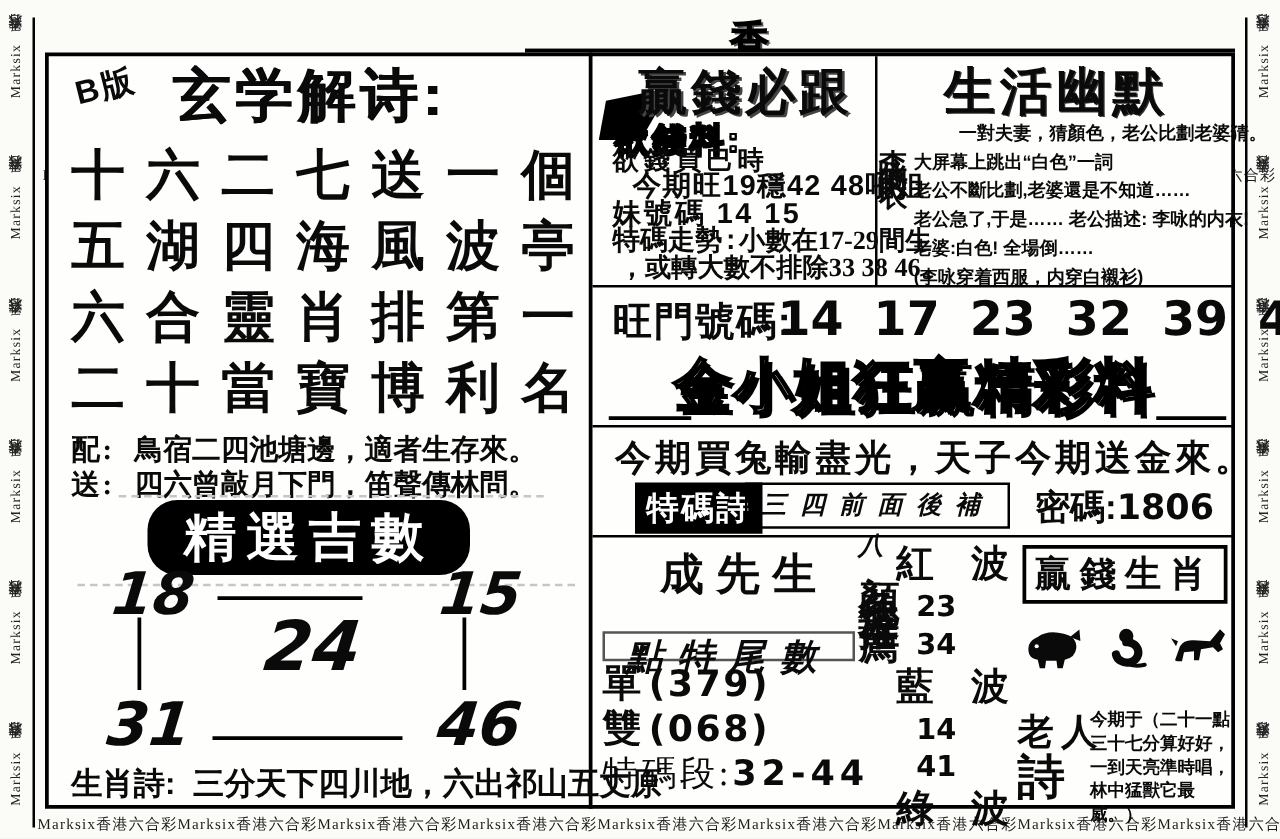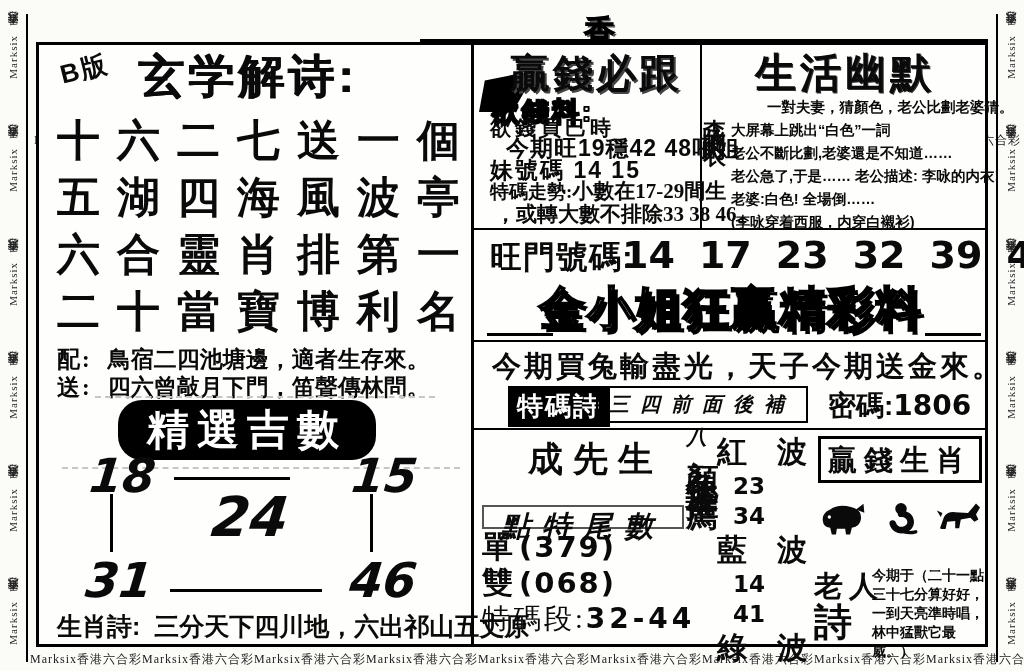--- a/index.html
+++ b/index.html
@@ -68,21 +68,21 @@
   
   .swoosh { left:479px; top:70px; width:58px; height:42px; background:#000; clip-path:polygon(0 100%,10% 25%,100% 0,58% 100%); }
   .win-title { left:510px; top:46px; font-family:"Liberation Sans",sans-serif; font-size:40px; font-weight:900; letter-spacing:3px; text-shadow:2px 2px 0 #444; }
   .want-label { left:492px; top:94px; font-family:"Liberation Sans",sans-serif; font-size:27px; font-weight:900; letter-spacing:3px;
     color:#fff; -webkit-text-stroke:1.5px #000;
     text-shadow:1px 1px 0 #000,-1px -1px 0 #000,1px -1px 0 #000,-1px 1px 0 #000; }
   .wf-line1 { left:490px; top:114px; font-size:21px; font-weight:700; letter-spacing:4px; }
   .wf-line2 { left:506px; top:133px; font-family:"Liberation Sans",sans-serif; font-size:23px; font-weight:800; letter-spacing:1px; }
   .wf-line3 { left:490px; top:155px; font-family:"Liberation Sans",sans-serif; font-size:23px; font-weight:800; letter-spacing:2px; }
   .wf-trend { left:490px; top:177px; white-space:nowrap; }
-  .wf-trend .t-label { font-family:Liberation Serif, serif; font-size:19px; font-weight:900; }
+  .wf-trend .t-label { font-family:Liberation Mono, monospace; font-size:22px; font-weight:900; }
   .wf-trend .t-text  { font-size:21px; font-weight:700; }
   .wf-trend2 { left:483px; top:200px; font-size:21px; font-weight:700;margin-left:12px; }
 
   
   .humor-title { left:702px; top:46px; width:286px; text-align:center; font-family:"Liberation Sans",sans-serif; font-size:41px; font-weight:900; letter-spacing:4px; text-shadow:1px 1px 0 #333; }
   .humor-vert { left:699px; top:100px; height:160px; writing-mode:vertical-rl; font-size:23px; font-weight:700; letter-spacing:6px; }
   .humor-lines { left:731px; top:96px; width:256px; font-family:"Liberation Sans",sans-serif; font-size:14.5px; font-weight:700; }
   .humor-lines div { line-height:23px; white-space:nowrap; }
   .humor-lines .indent { padding-left:36px; }
 

